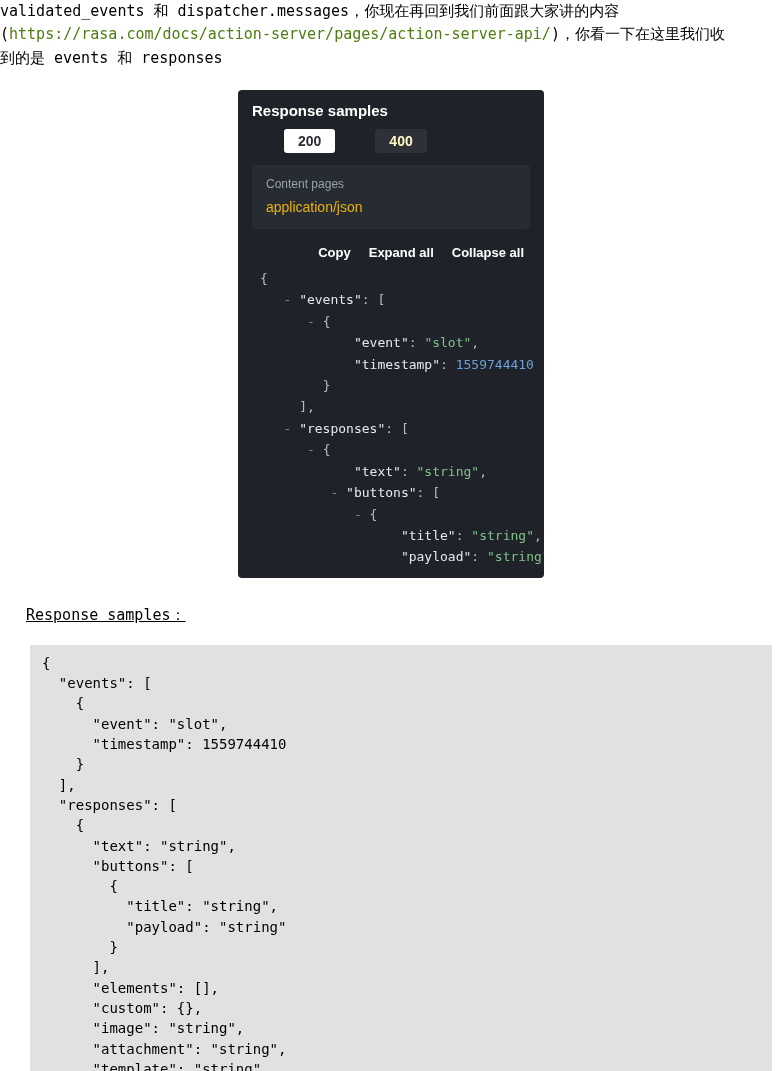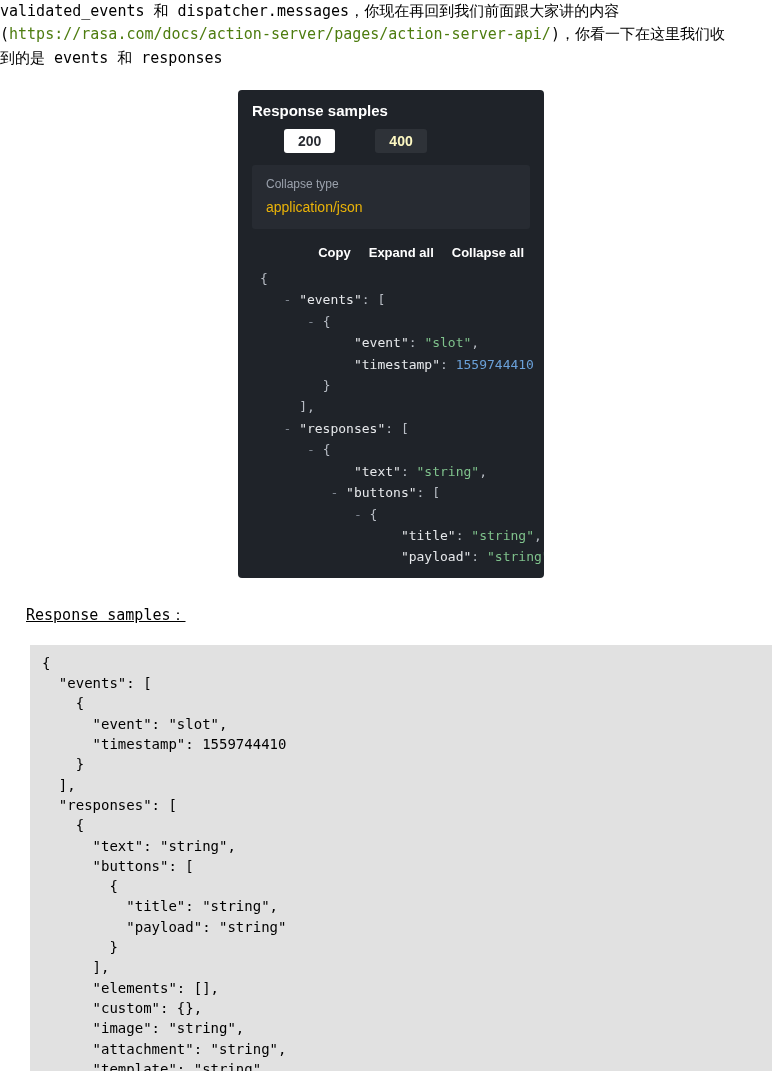--- a/index.html
+++ b/index.html
@@ -116,21 +116,21 @@
 
 <div class="panel-wrap">
   <div class="panel-title">Response samples</div>
 
   <div class="tabs">
     <div class="tab tab-200">200</div>
     <div class="tab tab-400">400</div>
   </div>
 
   <div class="content-box">
-    <div class="ct-label">Collapse type</div>
+    <div class="ct-label">Content pages</div>
     <div class="ct-value">application/json</div>
   </div>
 
   <div class="json-actions">
     <span>Copy</span>
     <span>Expand all</span>
     <span>Collapse all</span>
   </div>
 
   <div class="json-view"><span class="pun">{</span>

